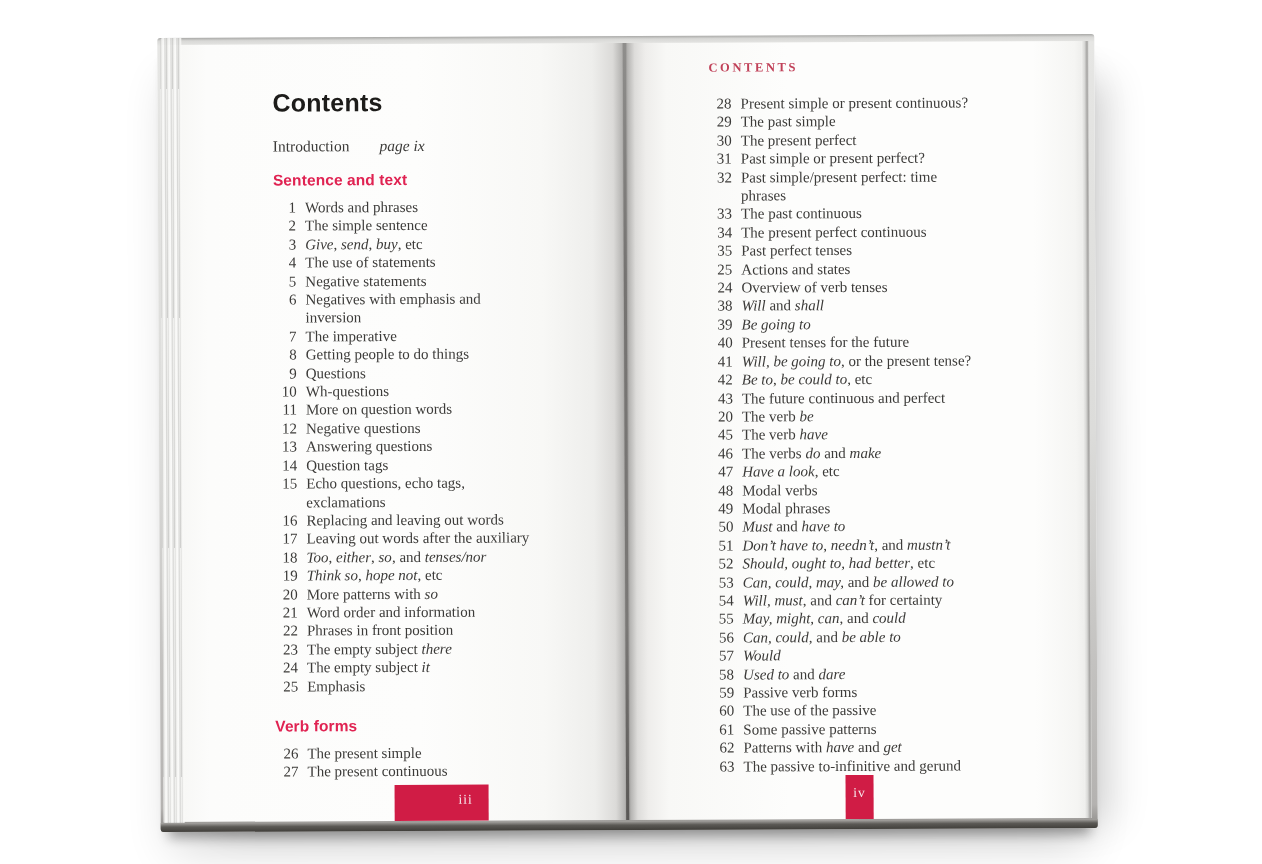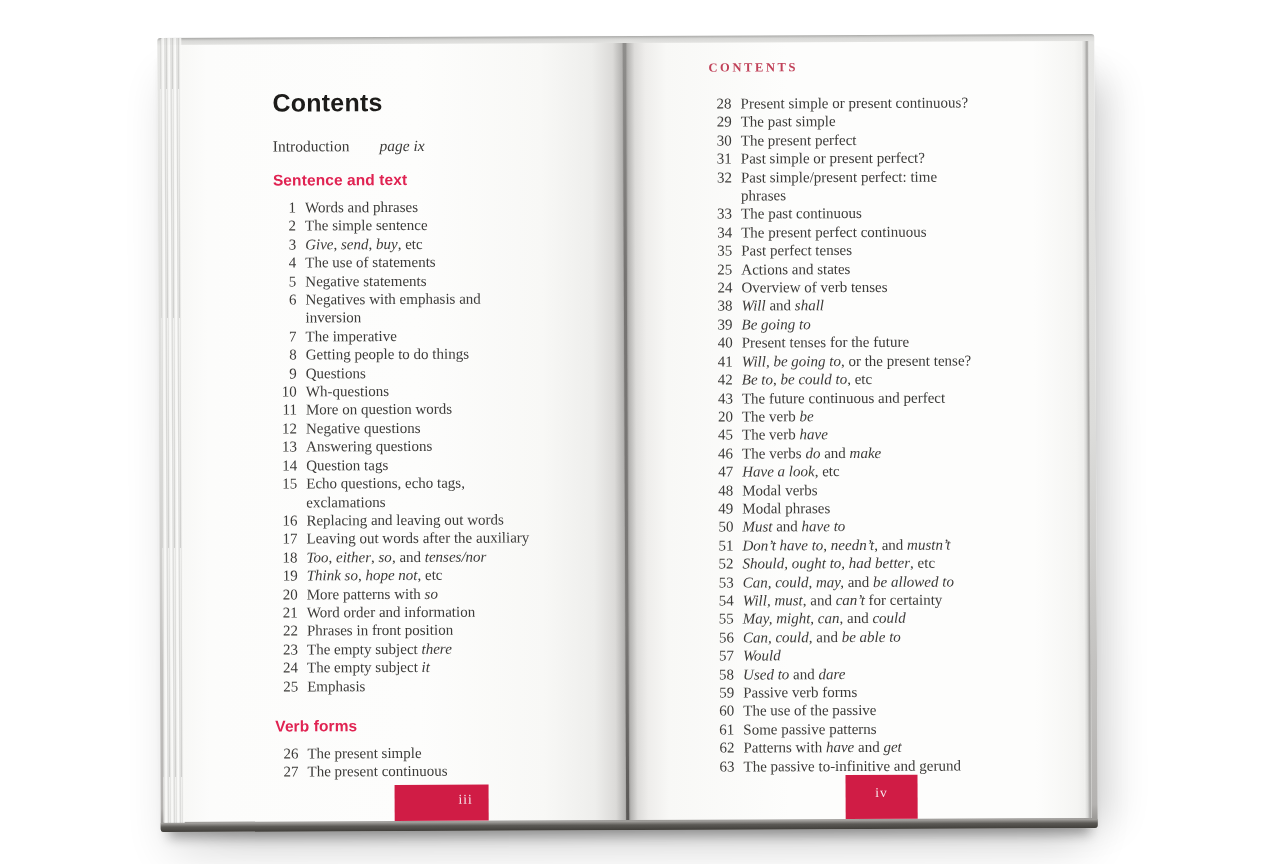--- a/index.html
+++ b/index.html
@@ -84,21 +84,21 @@
   .toc-row em{font-style:italic;}
 
   
   .page-num-badge{
     position:absolute;bottom:0;
     background:var(--badge-red);
     color:#f6e9ec;text-align:center;
     font-family:"Liberation Serif", serif;font-size:13.5px;letter-spacing:1px;
   }
   .page-left .page-num-badge{left:231px;width:46px;height:36px;line-height:30px;padding-left:48px;}
-  .page-right .page-num-badge{left:218px;width:72px;height:44px;line-height:36px;}
+  .page-right .page-num-badge{left:218px;width:28px;height:44px;line-height:36px;}
 </style>
 </head>
 <body>
 
 <div class="scene">
   <div class="book">
     <div class="cover"></div>
 
     <div class="pages">
 

